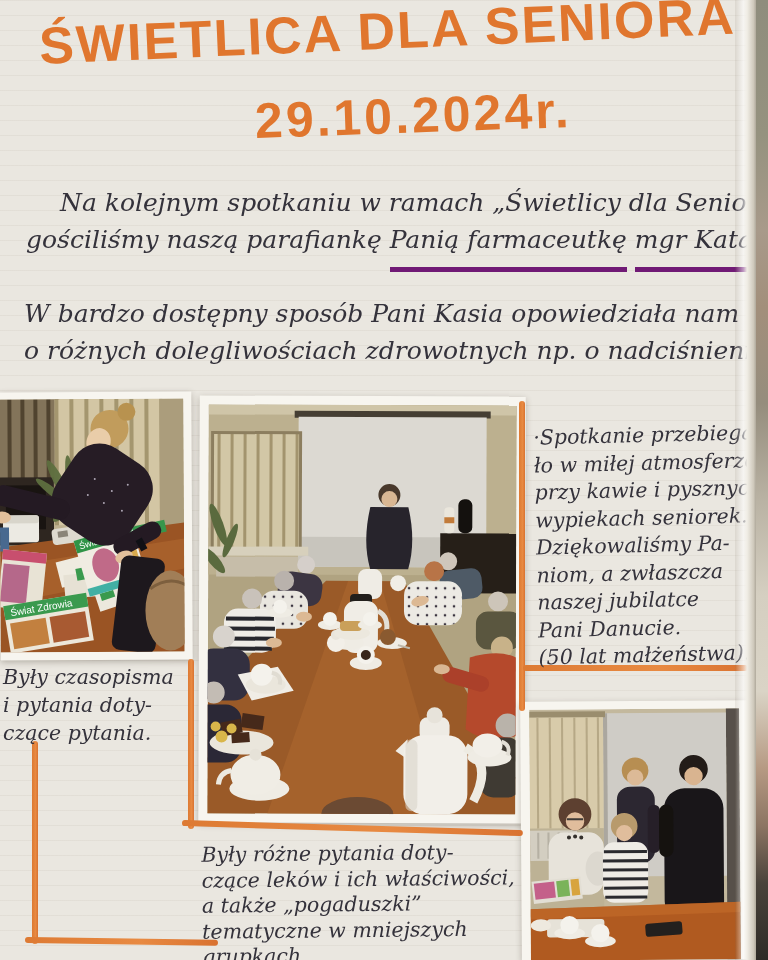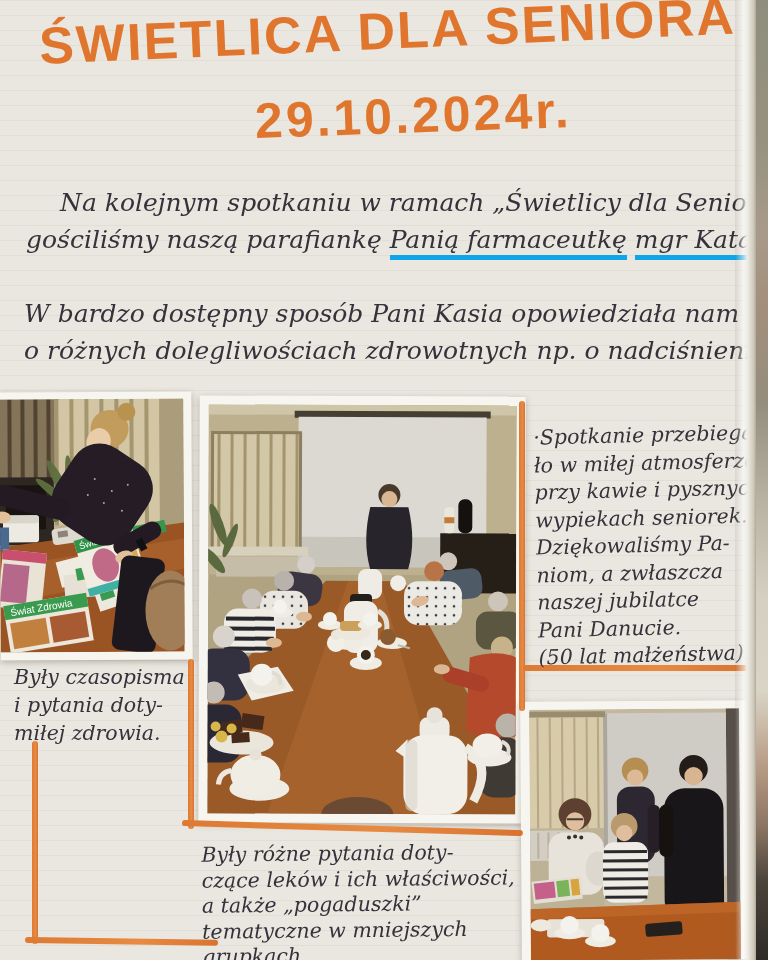--- a/index.html
+++ b/index.html
@@ -22,24 +22,24 @@
     white-space:nowrap;z-index:3;
   }
   .title1{left:38px;top:16px;font-size:52px;letter-spacing:2px;transform:rotate(-2.5deg);transform-origin:left top;}
   .title2{left:254px;top:92px;font-size:50px;letter-spacing:3px;transform:rotate(-2deg);transform-origin:left top;}
   
   .hand{color:#34323b;font-style:italic;z-index:3;}
   .para{font-size:25px;line-height:37px;white-space:nowrap;}
   .p-intro{left:26px;top:184px;width:720px;}
   .indent{padding-left:34px;display:block;}
   .p-body{left:24px;top:295px;width:724px;}
-  .ul-orange{border-bottom:5px solid #0ea5e9;padding-bottom:1px;}
+  .ul-orange{border-bottom:5px solid #701a75;padding-bottom:13px;}
   .note{font-size:20.5px;line-height:27.5px;white-space:nowrap;}
   .n-right{left:536px;top:422px;width:212px;transform:rotate(-1.4deg);}
-  .n-left{left:14px;top:663px;width:175px;line-height:28px;}
+  .n-left{left:3px;top:663px;width:175px;line-height:28px;}
   .n-bottom{left:202px;top:841px;width:332px;line-height:25.5px;transform:rotate(-0.6deg);}
   .note span{display:block;}
   
   .oline{background:linear-gradient(90deg,#dd7a33,#e88a42 60%,#d97230);border-radius:3px;z-index:2;}
   
   .photo{background:#f7f5ef;box-shadow:0 2px 6px rgba(60,50,35,.30);z-index:2;}
   .photo svg{display:block;}
   #photo1{left:0;top:392px;padding:7px 8px 8px 0;transform:rotate(-0.3deg);}
   #photo2{left:199px;top:396px;padding:9px;transform:rotate(0.2deg);}
   #photo3{left:521px;top:701px;padding:8px 9px 0 9px;transform:rotate(-0.4deg);}
@@ -388,21 +388,21 @@
     <span>Dziękowaliśmy Pa-</span>
     <span>niom, a zwłaszcza</span>
     <span>naszej jubilatce</span>
     <span>Pani Danucie.</span>
     <span>(50 lat małżeństwa).</span>
   </div>
 
   <div class="abs hand note n-left">
     <span>Były czasopisma</span>
     <span>i pytania doty-</span>
-    <span>miłej zdrowia.</span>
+    <span>czące pytania.</span>
   </div>
 
   <div class="abs hand note n-bottom">
     <span>Były różne pytania doty-</span>
     <span>czące leków i ich właściwości,</span>
     <span>a także „pogaduszki”</span>
     <span>tematyczne w mniejszych</span>
     <span>grupkach.</span>
   </div>
 

